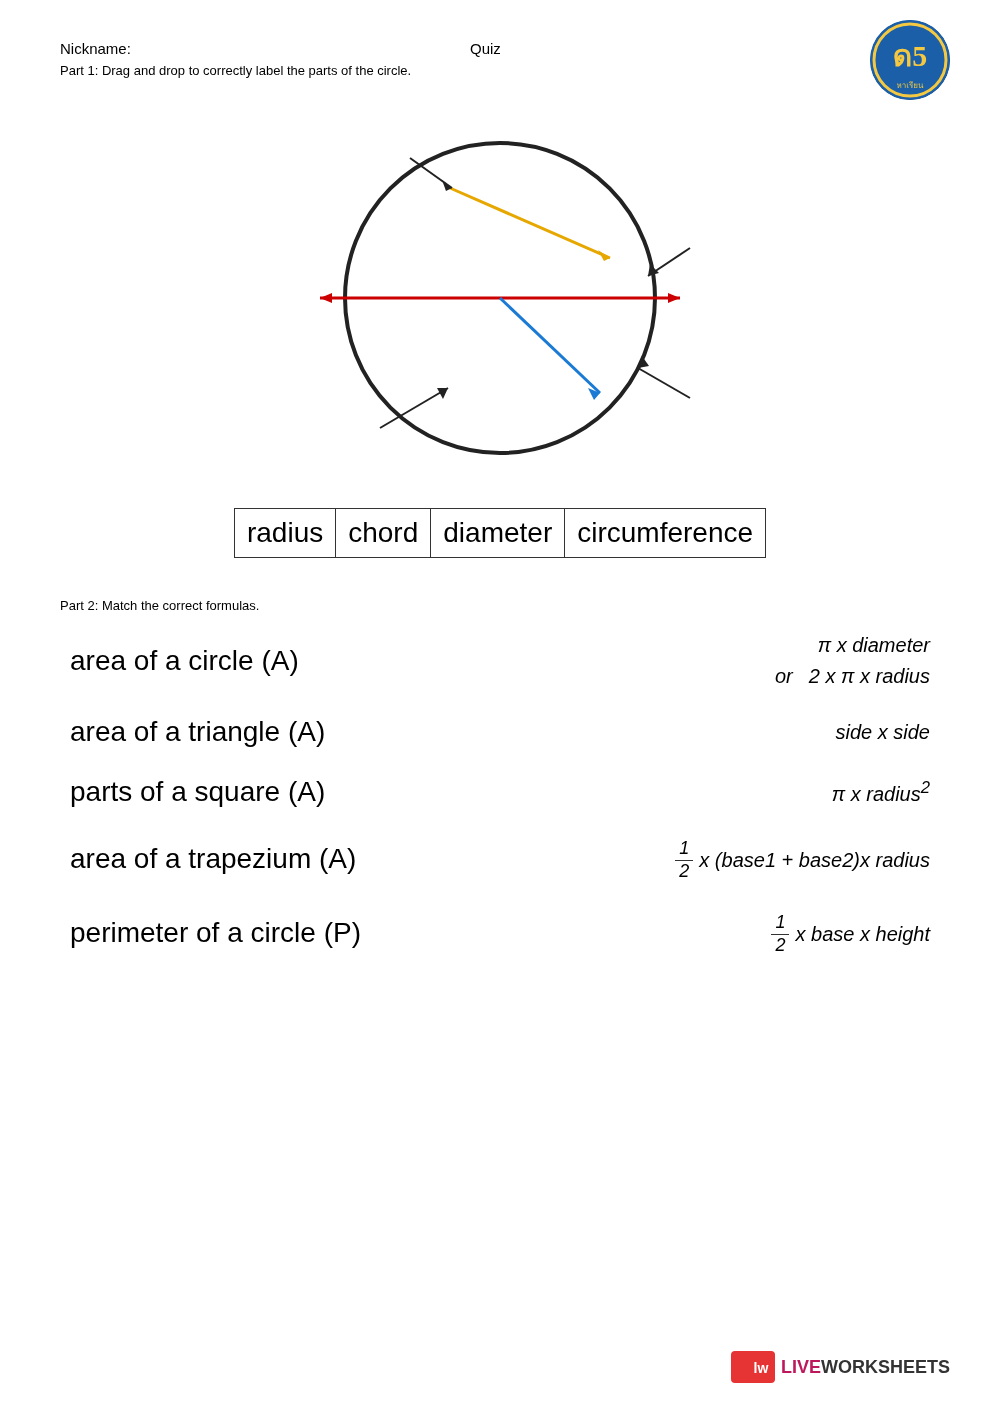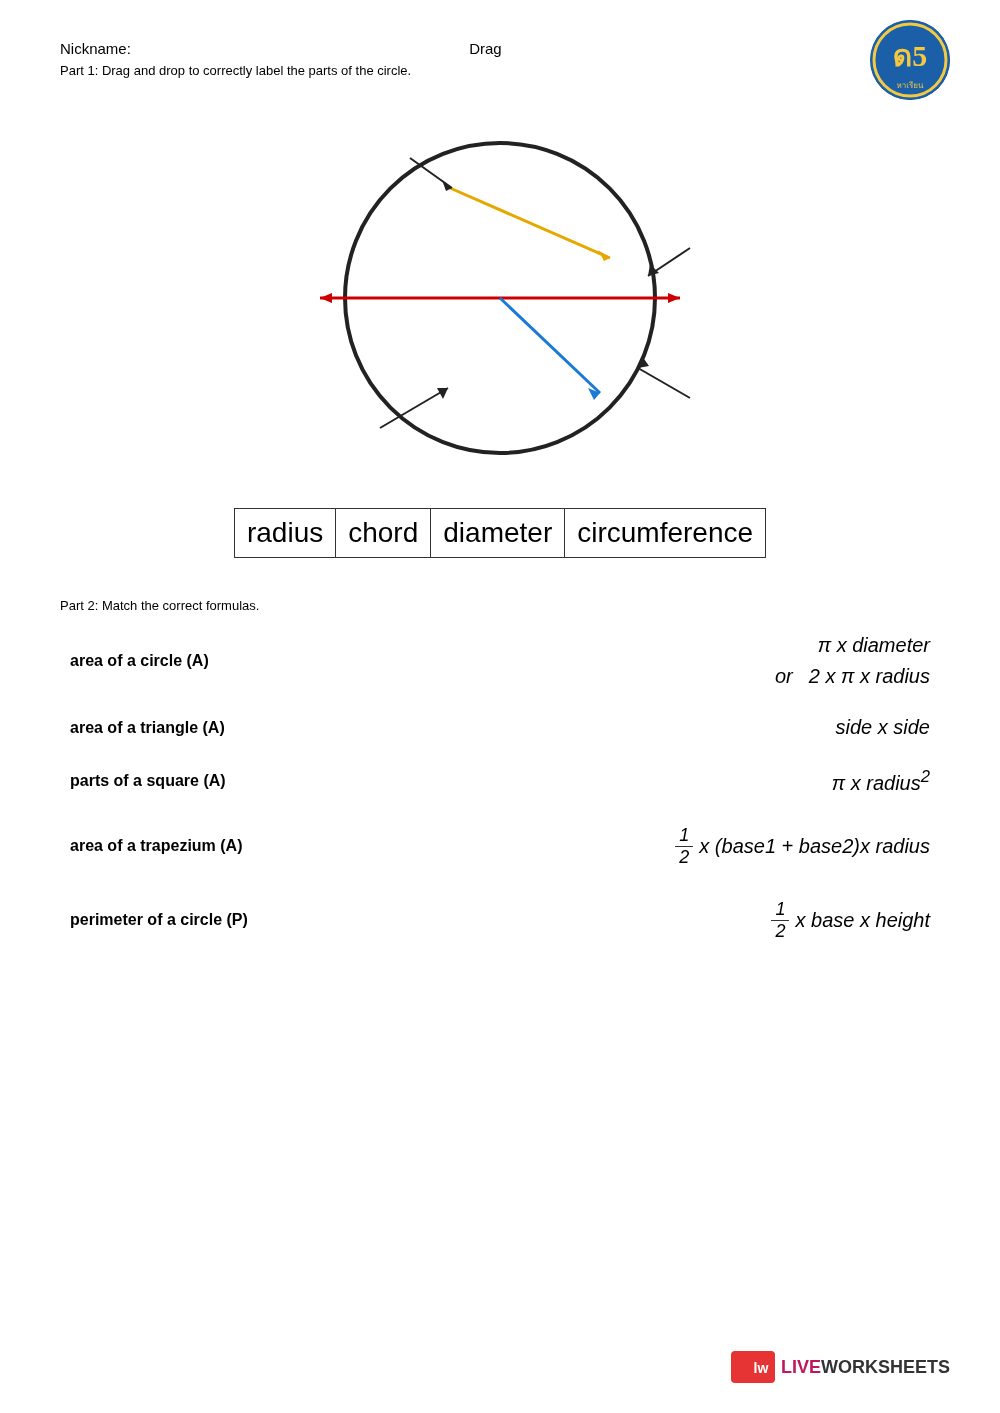--- a/index.html
+++ b/index.html
@@ -62,23 +62,22 @@
     }
     .match-table {
       width: 100%;
       border-collapse: collapse;
     }
     .match-table td {
       padding: 14px 10px;
       vertical-align: middle;
     }
     .match-left {
-      font-size: 16px;
+      font-size: 28px;
       width: 50%;
-      font-weight: bold;
     }
     .match-right {
       font-size: 20px;
       text-align: right;
       width: 50%;
       font-style: italic;
     }
     .match-right .or-row {
       display: flex;
       justify-content: flex-end;
@@ -145,21 +144,21 @@
       <circle cx="40" cy="40" r="36" fill="#1a5fa8" stroke="#f5c842" stroke-width="3"></circle>
 
       <text x="40" y="46" text-anchor="middle" font-size="30" font-weight="bold" fill="#f5c842" font-family="serif">ด5</text>
       <text x="40" y="68" text-anchor="middle" font-size="8" fill="#f5c842" font-family="Arial">หาเรียน</text>
     </svg>
   </div>
 </div>
 
 <div class="header-row">
   <div class="header-left">Nickname:</div>
-  <div class="header-right">Drag</div>
+  <div class="header-right">Quiz</div>
   <div style="width:100px"></div>
 </div>
 
 <div class="part-label">Part 1: Drag and drop to correctly label the parts of the circle.</div>
 
 <div class="circle-diagram-area">
   <svg width="480" height="380" viewBox="0 0 480 380">
 
     <circle cx="240" cy="200" r="155" fill="none" stroke="#222" stroke-width="4"></circle>
 

